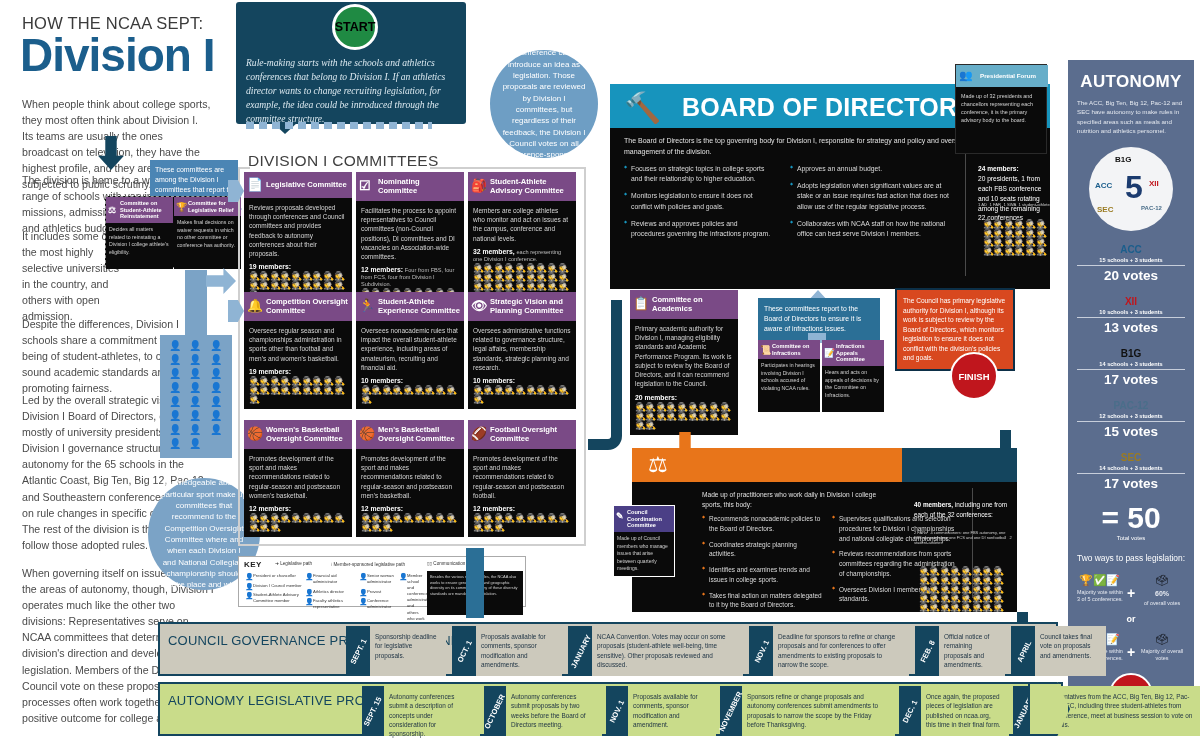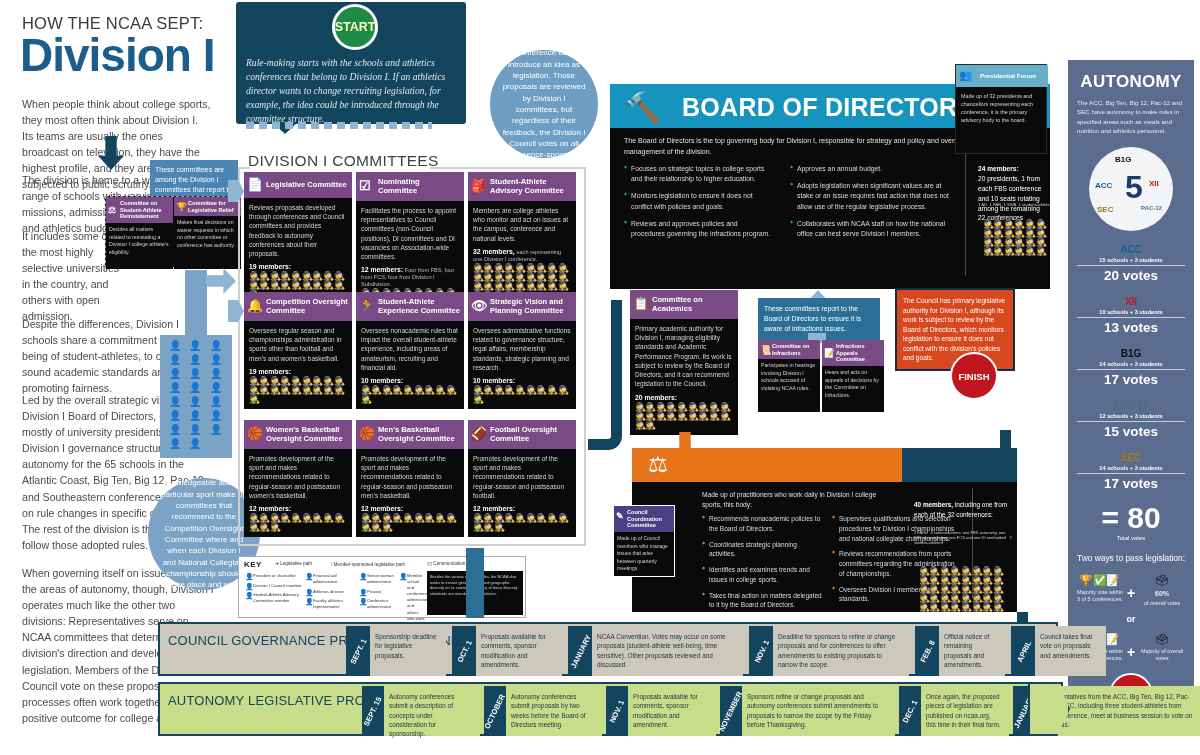--- a/index.html
+++ b/index.html
@@ -18,21 +18,21 @@
   #p2 { left:22px; top:172px; width:160px; }
   #p3 { left:22px; top:228px; width:105px; }
   #p4 { left:22px; top:316px; width:190px; }
   #p5 { left:22px; top:392px; width:190px; }
   #p6 { left:22px; top:565px; width:195px; }
 
   
   #start-panel { left:236px; top:2px; width:230px; height:122px; background:#14455e; border-radius:3px; }
   #start-tail { left:272px; top:122px; width:0;height:0; border-left:13px solid transparent; border-right:13px solid transparent; border-top:12px solid #14455e; }
   #start-badge { left:332px; top:4px; width:46px; height:46px; border-radius:50%; background:#1f8a43; border:3px solid #fff;
-                 color:#fef9c3; font-size:12.5px; font-weight:bold; display:flex; align-items:center; justify-content:center; }
+                 color:#000000; font-size:12.5px; font-weight:bold; display:flex; align-items:center; justify-content:center; }
   #start-text { left:246px; top:56px; width:212px; color:#dce9f0; font-family:"Liberation Serif", serif; font-style:italic; font-size:9.6px; line-height:1.45; text-align:left; }
 
   
   .circle-note { border-radius:50%; background:#6e9ec4; color:#ffffff; display:flex; align-items:center; justify-content:center;
                  text-align:center; font-size:8px; line-height:1.42; padding:12px; }
   #circle-conference { left:490px; top:50px; width:108px; height:108px; }
   #circle-coaches { left:148px; top:478px; width:112px; height:112px; background:#7ba3c6; }
 
   
   #committees-title { left:248px; top:152px; font-size:15.5px; color:#3f3f3f; letter-spacing:.3px; }
@@ -62,21 +62,21 @@
 
   #note-legislative { left:150px; top:160px; width:88px; background:#4b85b4; color:#fff; font-size:7px; line-height:1.4; padding:5px 5px; }
 
   
   #people-grid { left:160px; top:335px; width:72px; height:123px; background:#7ba3c6; padding:5px; }
   #people-grid .row { display:flex; justify-content:space-around; margin-bottom:3px; }
   #people-grid .pg { font-size:10px; color:#1d3f5c; }
   #grid-stem { left:185px; top:270px; width:22px; height:66px; background:#7ba3c6; }
 
   
-  #key-box { left:238px; top:556px; width:288px; height:62px; background:#ffffff; border:1px solid #aaaaaa; }
+  #key-box { left:238px; top:556px; width:288px; height:51px; background:#ffffff; border:1px solid #aaaaaa; }
   #key-label { position:absolute; left:5px; top:3px; font-size:8px; font-weight:bold; color:#222; letter-spacing:.4px; }
   .key-path { position:absolute; top:4px; font-size:4.6px; color:#333; }
   .key-col { position:absolute; top:16px; font-size:4.2px; color:#333; line-height:1.45; }
   .key-col div { margin-bottom:3.5px; padding-left:8px; position:relative; }
   .key-col div i { position:absolute; left:0; top:-1px; font-style:normal; font-size:7px; }
   #key-note { position:absolute; left:188px; top:14px; width:96px; height:44px; background:#0a0a0a; color:#d2d2d2; font-size:3.9px; line-height:1.45; padding:3px; }
 
   
   #debate-note { left:490px; top:550px; width:100px; background:#4b85b4; color:#fff; font-size:7.6px; line-height:1.4; padding:6px; }
 
@@ -549,21 +549,21 @@
           <div class="conf-schools">12 schools + 3 students</div>
           <div class="conf-votes">15 votes</div>
         </div>
         <div class="conf-block">
           <div class="conf-logo" style="color:#9a7b22">SEC</div>
           <div class="conf-schools">14 schools + 3 students</div>
           <div class="conf-votes">17 votes</div>
         </div>
       </div>
     <div id="aut-total">
-      <span class="eq"><span>=</span> <span>80</span></span>
+      <span class="eq"><span>=</span> <span>50</span></span>
       <div class="lbl">Total votes</div>
     </div>
     <div id="aut-ways">Two ways to pass legislation:</div>
 
     <div class="way">
       <div class="col">
         <div class="icons">🏆✅📝</div>
         <div class="cap">Majority vote within 3 of 5 conferences.</div>
       </div>
       <div class="plus">+</div>

